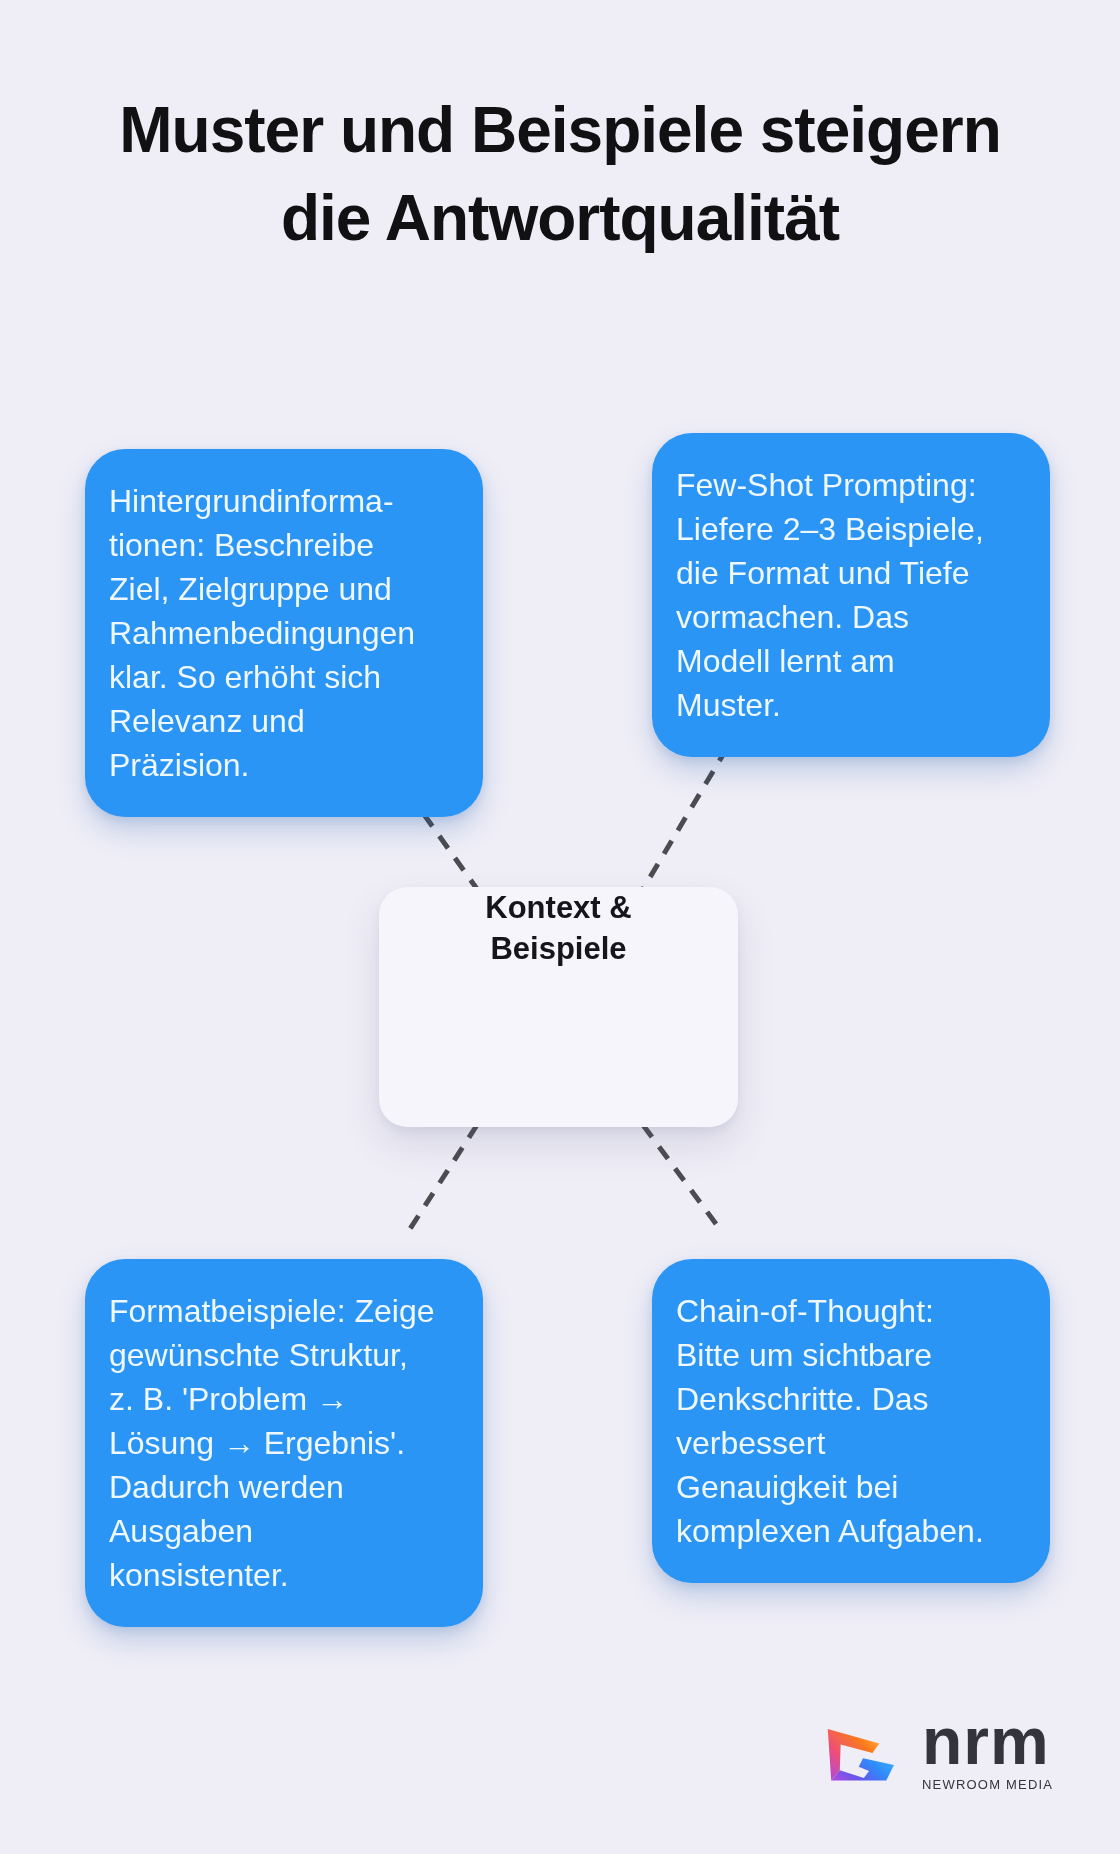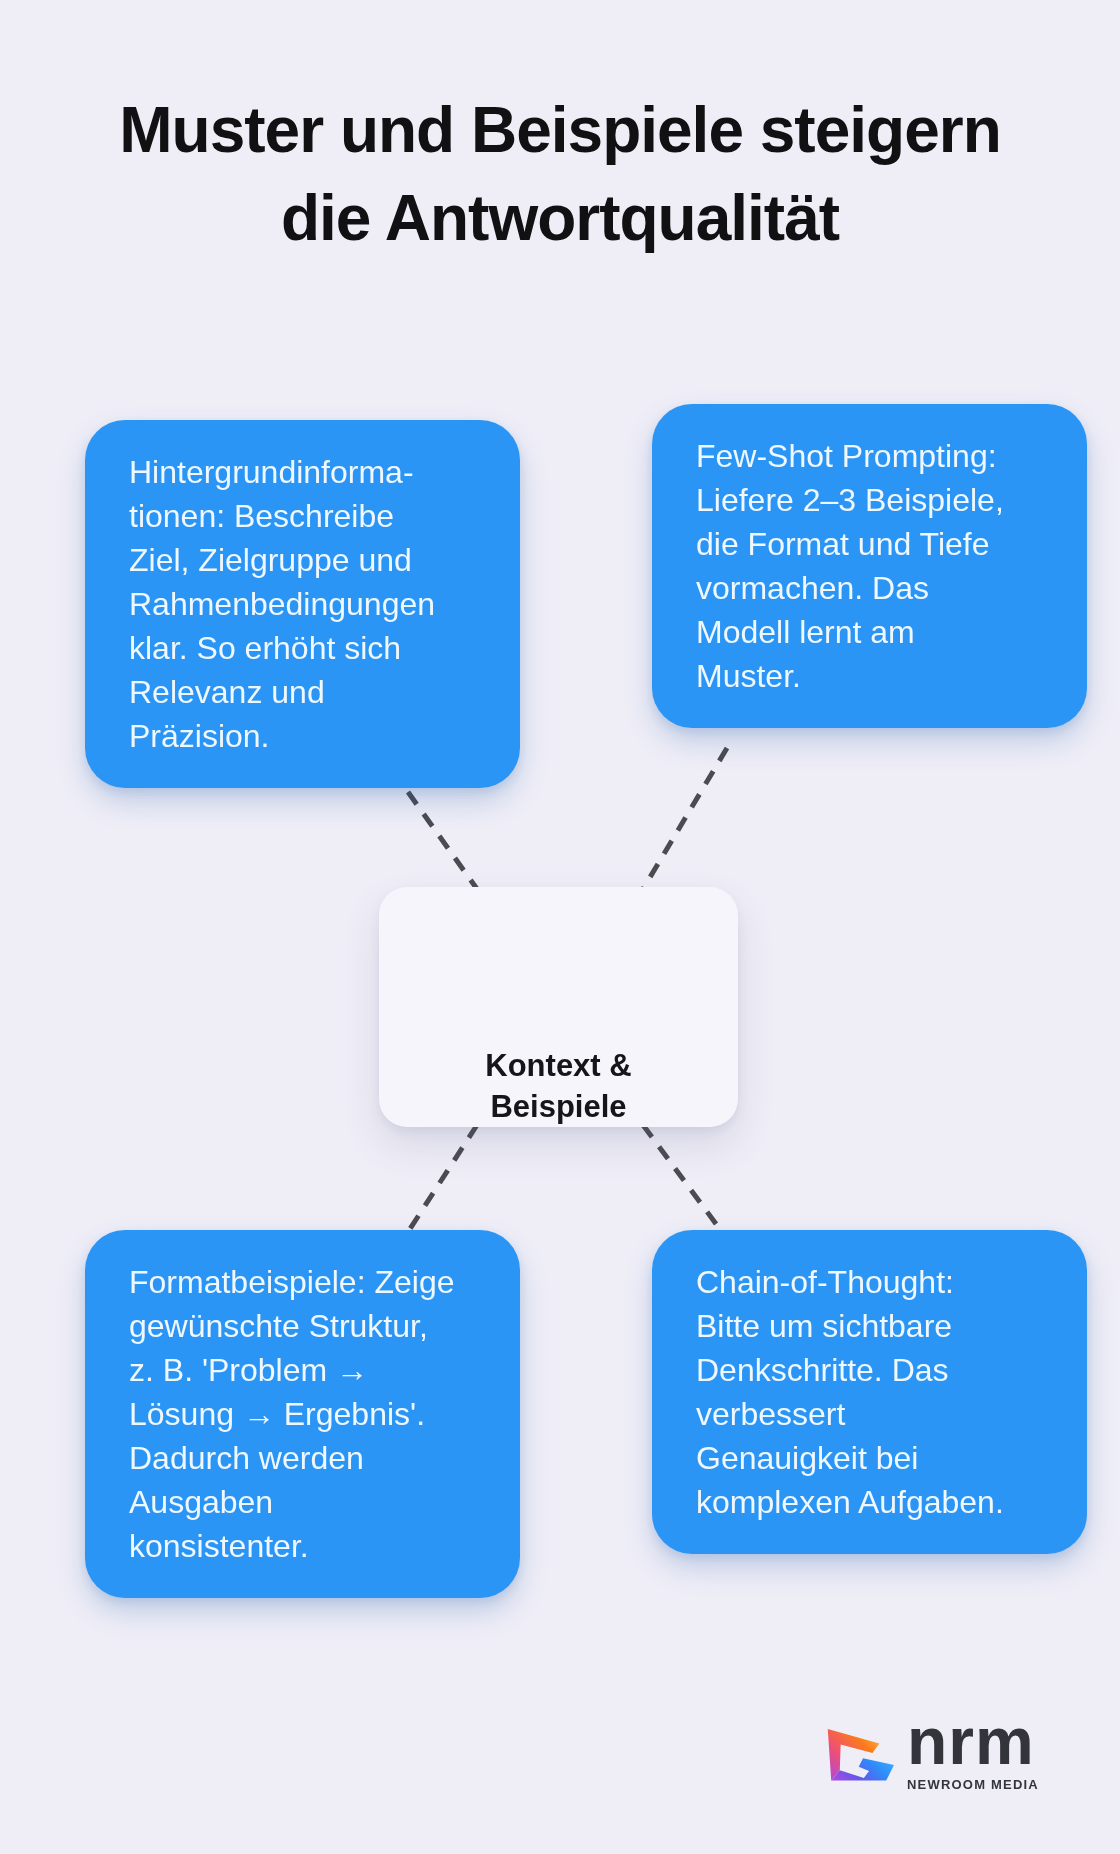--- a/index.html
+++ b/index.html
@@ -30,26 +30,27 @@
   }
   .connectors {
     position: absolute;
     top: 0;
     left: 0;
     width: 1120px;
     height: 1854px;
   }
   .node {
     position: absolute;
-    width: 435px;
+    width: 398px;
     box-sizing: border-box;
-    padding: 30px 44px;
+    padding: 30px 24px;
     background: #2A95F5;
     border-radius: 40px;
     box-shadow: 0 14px 28px rgba(30, 90, 170, 0.22), 0 4px 10px rgba(30, 90, 170, 0.12);
+    margin-top: 29px;
   }
   .node-text {
     color: #EFF7FF;
     font-size: 32px;
     line-height: 44px;
     font-weight: 400;
     white-space: pre-line;
   }
   .node-top-left    { left: 85px;  top: 420px; }
   .node-top-right   { left: 652px; top: 404px; }
@@ -58,21 +59,21 @@
   .center-node {
     position: absolute;
     left: 379px;
     top: 887px;
     width: 359px;
     height: 240px;
     background: #F6F5FB;
     border-radius: 28px;
     box-shadow: 0 18px 36px rgba(90, 90, 130, 0.16), 0 4px 10px rgba(90, 90, 130, 0.08);
     display: flex;
-    align-items: flex-end;
+    align-items: flex-start;
     justify-content: center;
   }
   .center-label {
     font-size: 31px;
     line-height: 41px;
     font-weight: 700;
     color: #16161A;
     text-align: center;
     white-space: pre-line;
   }
@@ -81,34 +82,34 @@
     left: 814px;
     top: 1710px;
     display: flex;
     align-items: flex-start;
   }
   .logo-glyph {
     width: 86px;
     height: 86px;
   }
   .logo-textcol {
-    margin-left: 7px;
+    margin-left: 22px;
     padding-top: 2px;
   }
   .logo-wordmark {
     font-size: 66px;
     line-height: 58px;
     font-weight: 700;
     letter-spacing: 1px;
     color: #34353B;
   }
   .logo-subtitle {
     margin-top: 7px;
     font-size: 13px;
-    font-weight: 700;
+    font-weight: 400;
     letter-spacing: 1.2px;
     color: #34353B;
   }
 </style>
 </head>
 <body>
 
 <div class="canvas">
 
   <div class="title">Muster und Beispiele steigern

